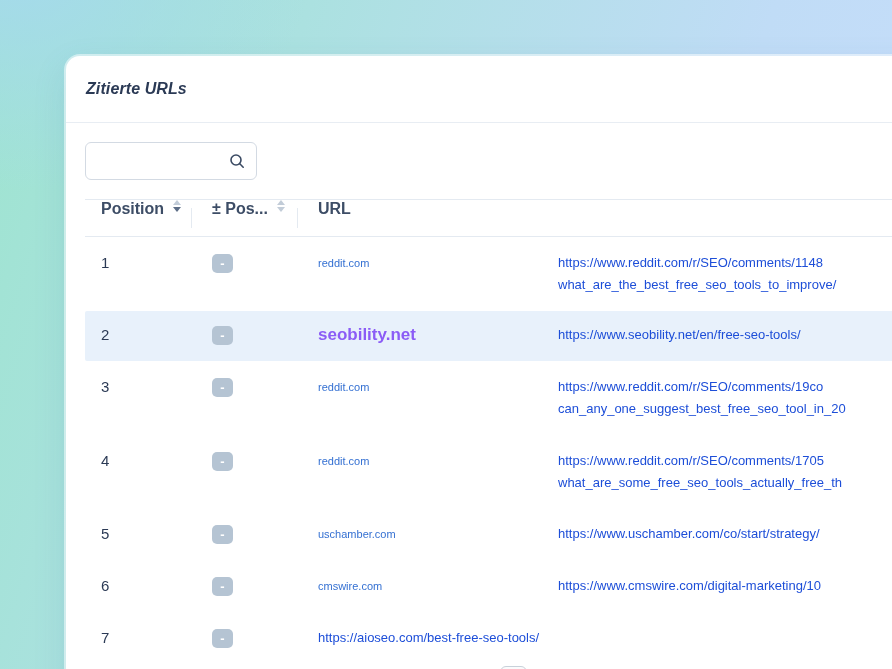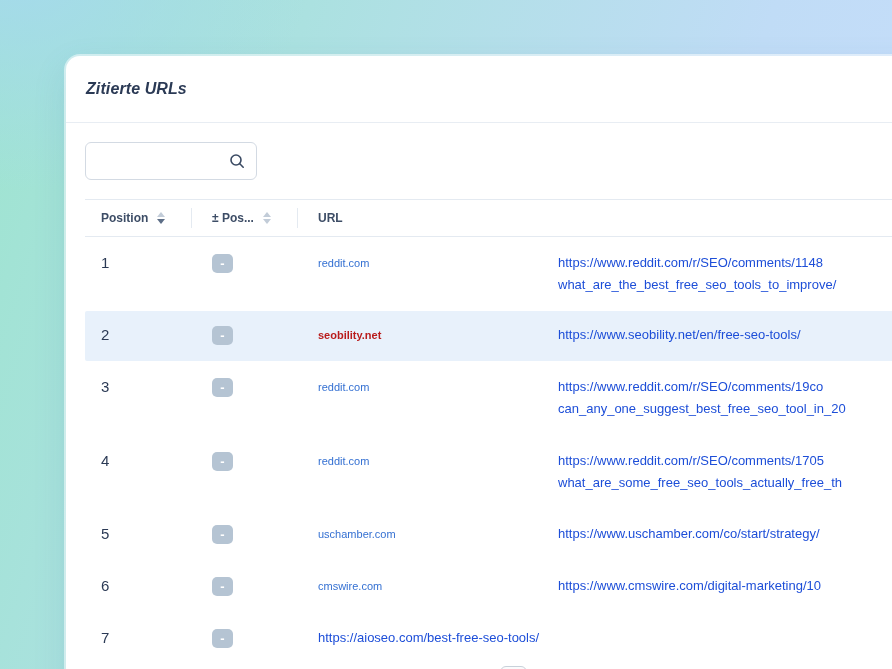--- a/index.html
+++ b/index.html
@@ -63,22 +63,22 @@
   .table{margin-top:19px;width:1020px;}
   .header-row{
     display:flex;align-items:center;
     height:38px;
     border-top:1px solid #e4eaf1;
     border-bottom:1px solid #e4eaf1;
     box-sizing:border-box;
   }
   .hcell{
     position:relative;
-    display:flex;align-items:center;gap:9px;
-    font-size:12px;font-weight:600;color:#3d4d66;
+    display:flex;gap:9px;
+    font-size:16px;font-weight:600;color:#3d4d66;
     box-sizing:border-box;height:100%;
     cursor:pointer;
   }
   .hcell.sep::after{
     content:"";
     position:absolute;right:0;top:50%;
     transform:translateY(-50%);
     width:1px;height:20px;background:#e4eaf1;
   }
   .col-position{width:107px;padding-left:16px;}
@@ -106,21 +106,21 @@
     width:21px;height:19px;
     background:#b5c4d3;border-radius:5px;
     color:#ffffff;font-size:13px;font-weight:600;
     display:flex;align-items:center;justify-content:center;
     line-height:1;
   }
   .domain-link{
     font-size:11px;color:#3470d2;text-decoration:none;line-height:22px;cursor:pointer;
   }
   .domain-plain{
-    font-size:11px;color:#b91c1c;font-weight:700;line-height:22px;
+    font-size:17px;color:#8b5cf6;font-weight:700;line-height:22px;
   }
   .url-cell{flex-direction:column;align-items:flex-start;height:auto;}
   .url-line{
     font-size:13px;color:#1d4ed8;text-decoration:none;
     line-height:22px;white-space:nowrap;cursor:pointer;display:block;
   }
   .cut-button{
     position:absolute;left:500px;top:666px;
     width:27px;height:16px;
     background:#fafbfc;border:1px solid #c8d1da;border-radius:6px;

